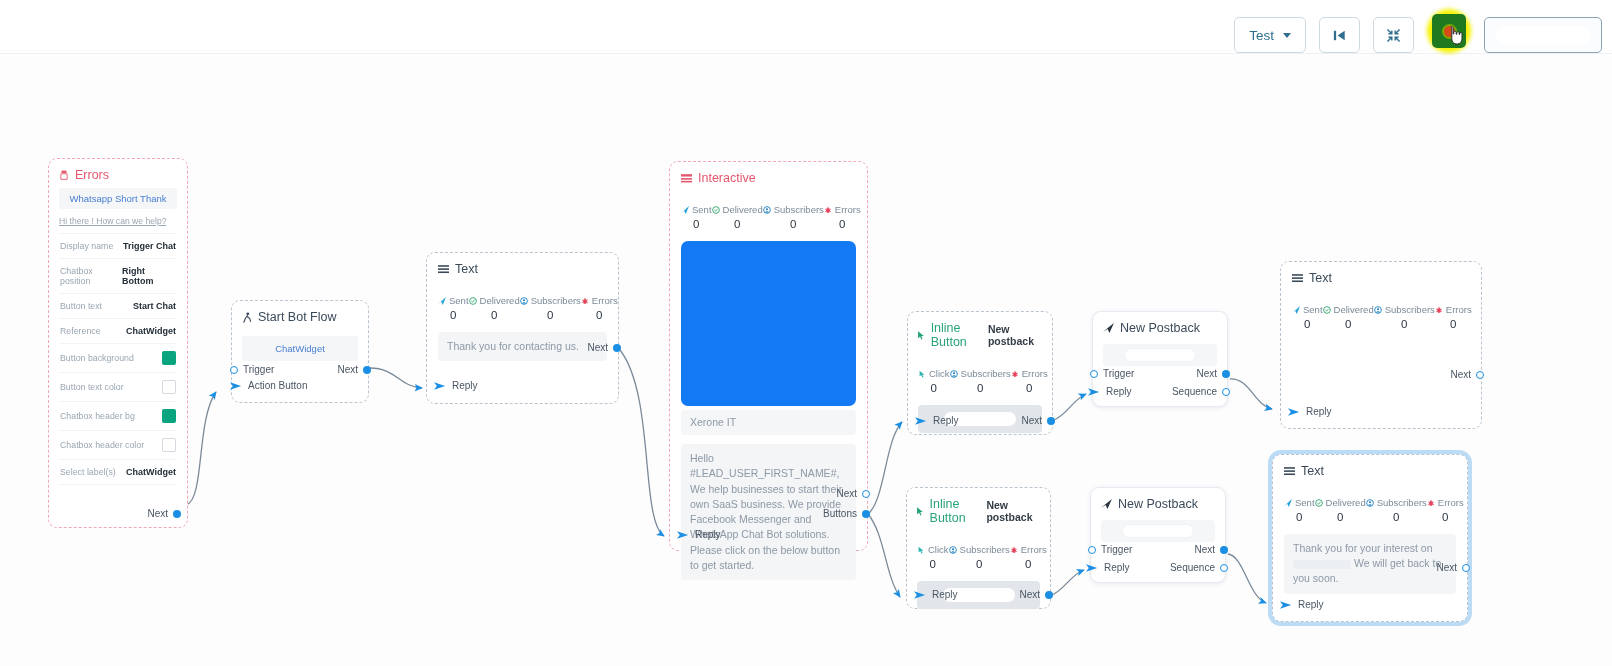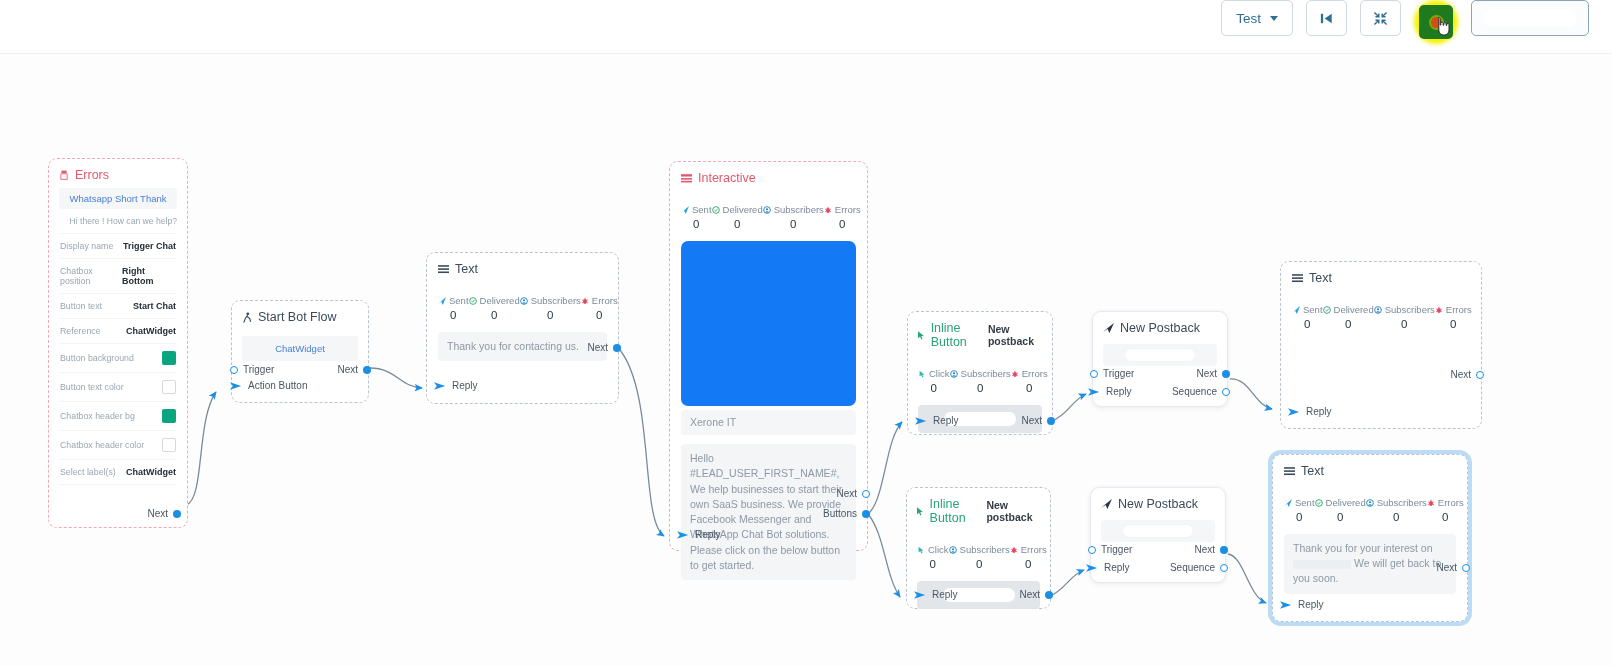--- a/index.html
+++ b/index.html
@@ -10,22 +10,22 @@
     -webkit-font-smoothing:antialiased;
   }
   
   #canvas{position:absolute;inset:0;background:#fdfdfe;}
   #edges{position:absolute;left:0;top:0;width:1612px;height:666px;pointer-events:none;}
 
   
   #toolbar{
     position:absolute;top:0;left:0;width:1612px;height:54px;
     background:#ffffff;border-bottom:1px solid #eef1f4;
-    display:flex;align-items:flex-start;justify-content:flex-end;
-    padding-right:23px;box-sizing:border-box;gap:13px;z-index:40;
+    display:flex;align-items:flex-end;justify-content:flex-end;
+    padding-right:10px;box-sizing:border-box;gap:13px;z-index:40;
   }
   .tb-btn{
     height:36px;min-width:40px;border:1px solid #cfd9e0;border-radius:5px;
     background:#ffffff;display:flex;align-items:center;justify-content:center;
     color:#2f6f8f;font-size:13.5px;box-sizing:border-box;
   }
   .tb-btn.wide{padding:0 14px;gap:9px;}
   .caret{width:0;height:0;border-left:4px solid transparent;border-right:4px solid transparent;border-top:5px solid #2f6f8f;display:inline-block;}
   .tb-icon-btn{width:41px;}
   .tb-green-wrap{position:relative;width:44px;height:44px;display:flex;align-items:center;justify-content:center;}
@@ -68,21 +68,21 @@
   .dot{width:8px;height:8px;border-radius:50%;background:#1a8fe3;flex:none;}
   .dot.hollow{background:#ffffff;border:1.6px solid #1a8fe3;box-sizing:border-box;}
   .arrowport{width:13px;height:10px;flex:none;}
 
   
   #actions{left:48px;top:158px;width:140px;height:370px;padding:9px 10px;}
   .act-row{display:flex;align-items:center;justify-content:space-between;border-bottom:1px solid #f1f3f5;padding:7px 1px;font-size:8.8px;}
   .act-lbl{color:#9aa6b2;}
   .act-val{color:#242e38;font-weight:700;font-size:9px;}
   .act-hero{background:#f4f6f8;border-radius:3px;text-align:center;color:#4a7fd1;font-size:9.5px;padding:5px 0;margin:6px 0 0;}
-  .act-sub{text-align:right;color:#9aa6b2;font-size:8.6px;padding:7px 0;border-bottom:1px solid #f1f3f5;}
+  .act-sub{text-align:left;color:#9aa6b2;font-size:8.6px;padding:7px 0;border-bottom:1px solid #f1f3f5;text-decoration:underline;}
   .sw{width:14px;height:14px;border-radius:2px;}
   .sw.green{background:#0aa47f;}
   .sw.white{background:#ffffff;border:1px solid #d4dae0;box-sizing:border-box;}
 
   
   .imgblock{margin-top:11px;height:165px;border-radius:7px;background:#1379f5;}
 
   
   .greybar{margin-top:11px;height:28px;border-radius:4px;background:#e2e6ea;display:flex;align-items:center;justify-content:center;}
   .greybar .pill{width:72px;height:14px;border-radius:7px;background:#ffffff;}

